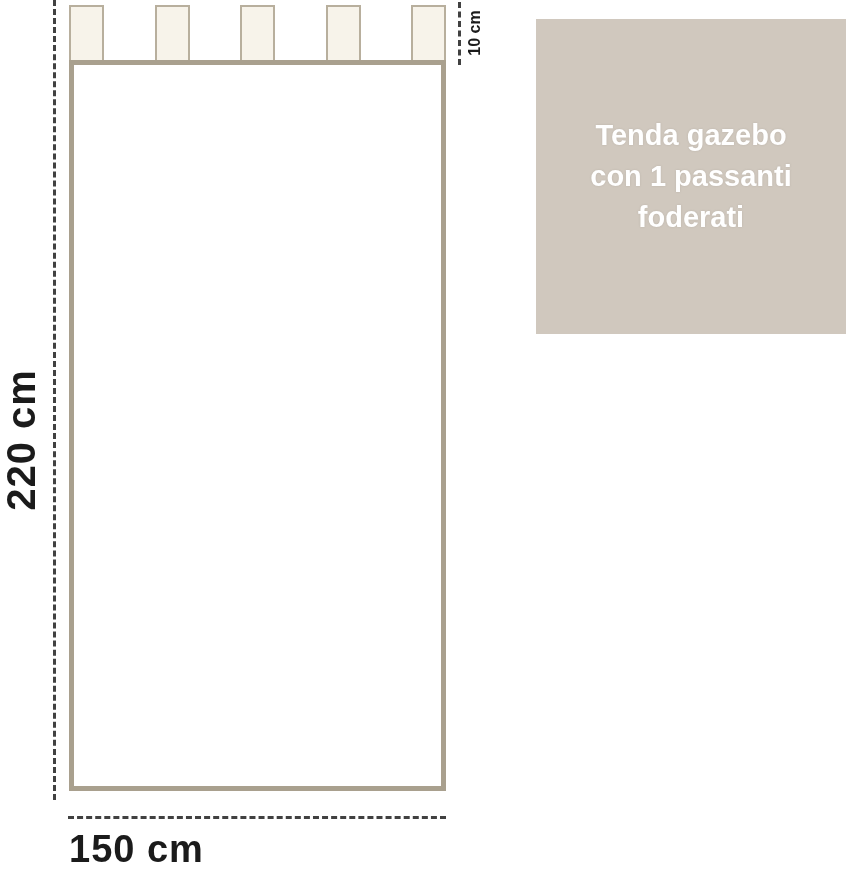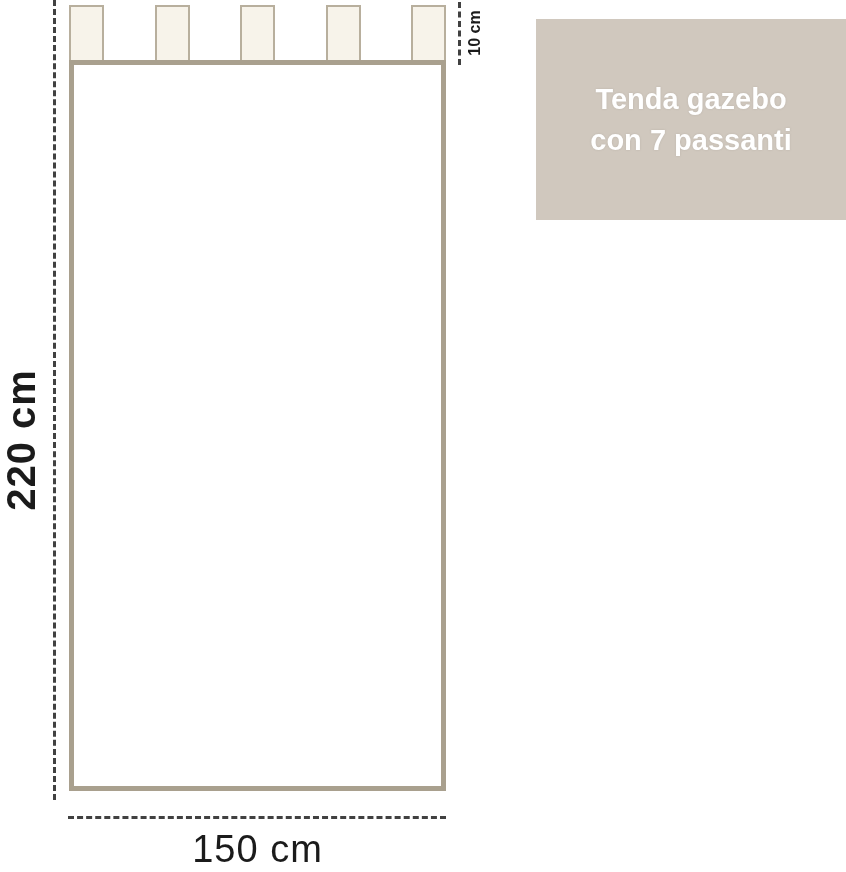--- a/index.html
+++ b/index.html
@@ -70,23 +70,23 @@
     font-size: 16px;
     font-weight: bold;
     color: var(--text-dark);
     white-space: nowrap;
   }
   .dim-width {
     position: absolute;
     left: 69px;
     top: 828px;
     width: 377px;
-    text-align: center;
+    text-align: left;
     font-size: 38px;
-    font-weight: normal;
+    font-weight: bold;
     color: var(--text-dark);
     letter-spacing: 1px;
   }
 
   
   .tabs-row {
     position: absolute;
     left: 69px;
     top: 5px;
     width: 377px;
@@ -110,21 +110,21 @@
     background: #ffffff;
     border: 5px solid var(--border-tan);
   }
 
   
   .info-box {
     position: absolute;
     left: 536px;
     top: 19px;
     width: 310px;
-    height: 201px;
+    height: 315px;
     background: var(--box-bg);
     display: flex;
     flex-direction: column;
     justify-content: center;
     align-items: center;
   }
   .info-line {
     color: var(--text-light);
     font-size: 29px;
     font-weight: bold;
@@ -153,16 +153,17 @@
   <div class="curtain"></div>
 
   <div class="dash-v-small"></div>
   <div class="dim-tab">10 cm</div>
 
   <div class="dash-h"></div>
   <div class="dim-width">150 cm</div>
 
   <div class="info-box">
     <div class="info-line">Tenda gazebo</div>
-    <div class="info-line">con 7 passanti</div>
+    <div class="info-line">con 1 passanti</div>
+    <div class="info-line">foderati</div>
   </div>
 
 </div>
 
 </body></html>

